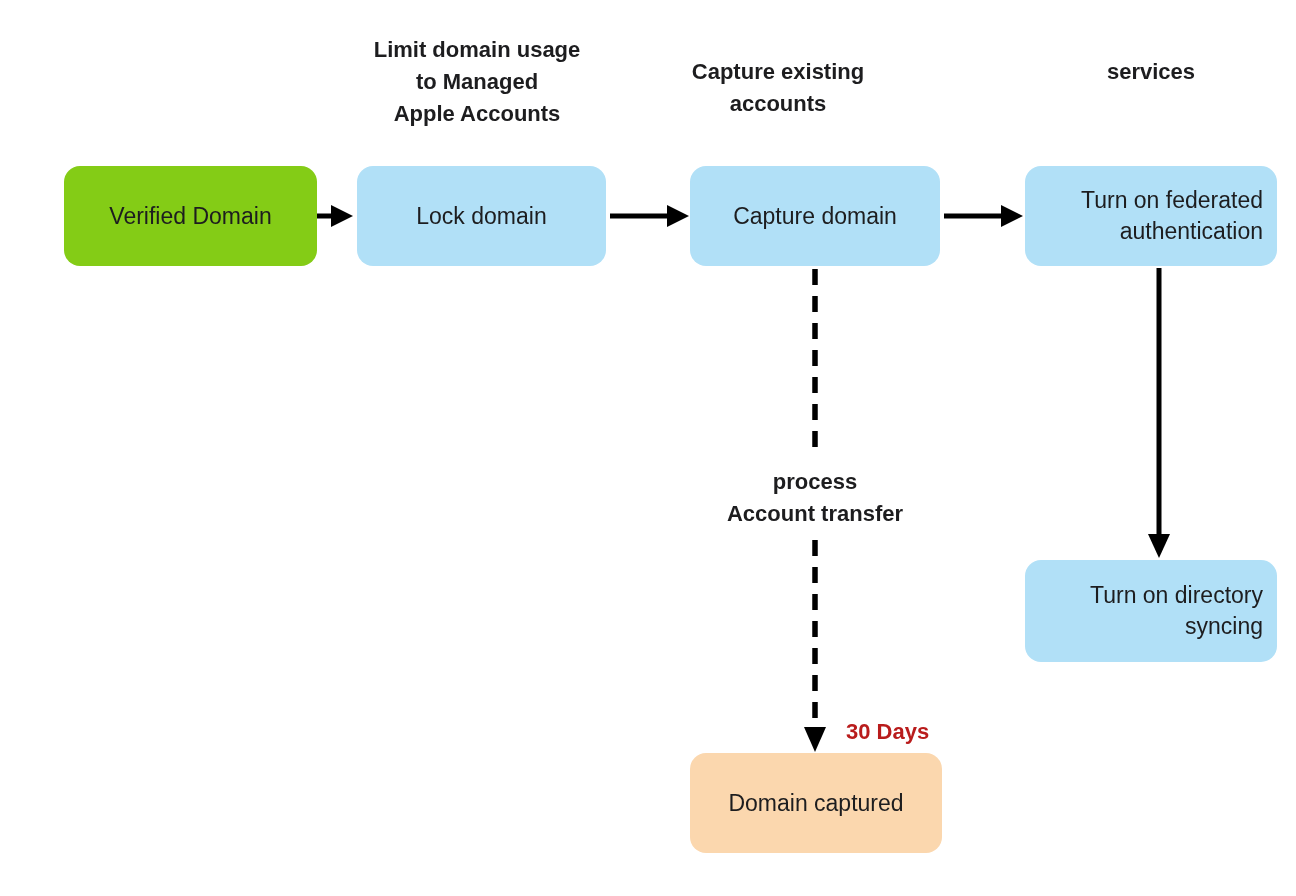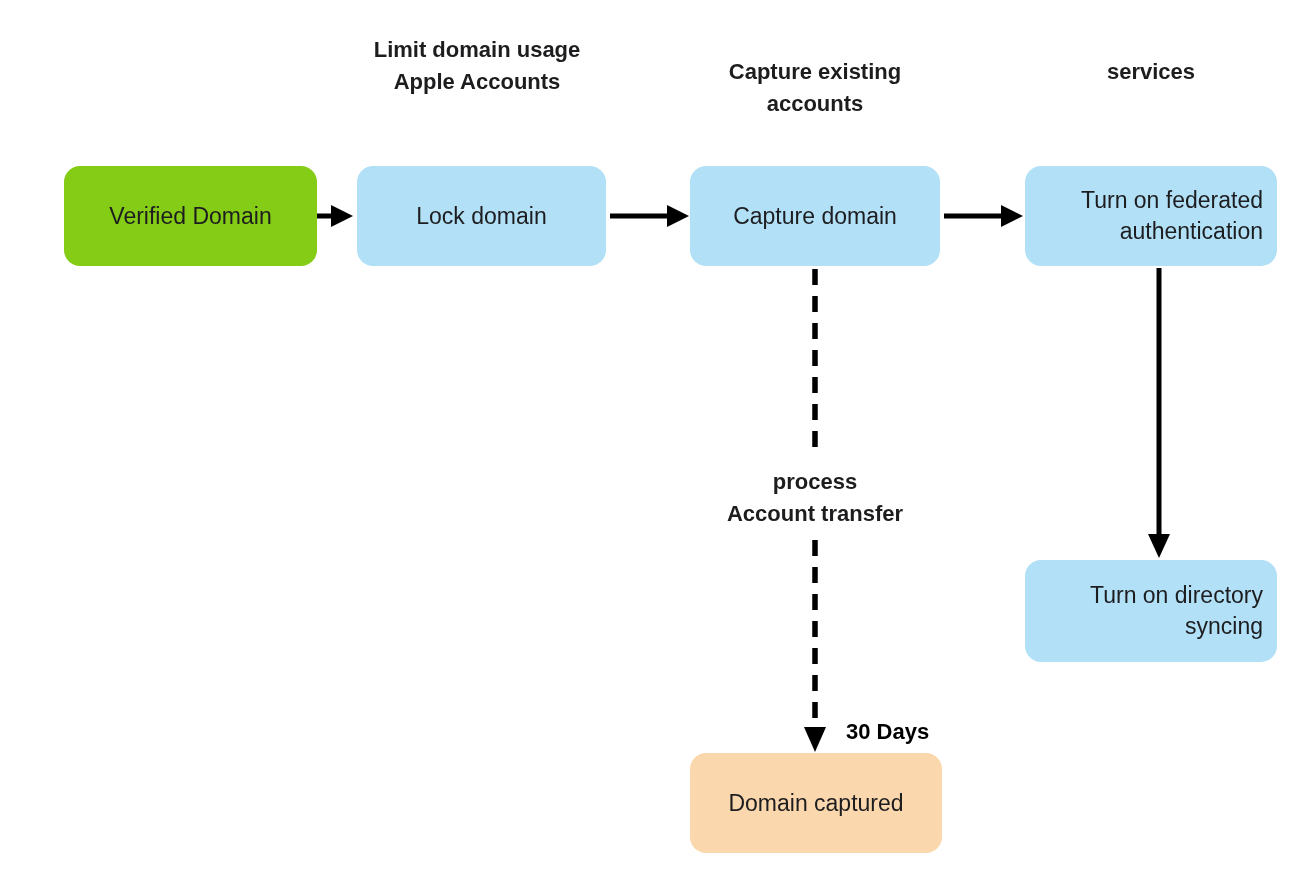--- a/index.html
+++ b/index.html
@@ -26,33 +26,33 @@
   .note{
     position:absolute;
     text-align:center;
     font-size:22px;line-height:32px;font-weight:600;
     color:#1d1d1f;
   }
   .note-line{display:block;}
   .float-label{
     position:absolute;
     font-size:22px;line-height:28px;font-weight:600;
-    color:#000000;
+    color:#b91c1c;
     white-space:nowrap;
   }
   
   #node-verified  {left:24px;  top:166px; width:253px; height:100px;}
   #node-lock      {left:357px; top:166px; width:249px; height:100px;}
   #node-capture   {left:690px; top:166px; width:250px; height:100px;}
   #node-federated {left:1025px;top:166px; width:252px; height:100px;text-align:right;}
   #node-directory {left:1025px;top:560px; width:252px; height:102px;text-align:right;}
   #node-captured  {left:690px; top:753px; width:252px; height:100px;}
   
   #note-lock     {left:327px; top:34px;  width:300px;}
-  #note-capture  {left:690px; top:56px;  width:250px;text-align:center;}
+  #note-capture  {left:653px; top:56px;  width:250px;text-align:center;}
   #note-idp      {left:1025px;top:56px;  width:252px;}
   #note-transfer {left:665px; top:466px; width:300px;}
   #label-30days  {left:846px; top:718px;}
 </style>
 </head>
 <body>
 
 <div class="canvas">
 
   <svg class="arrows" viewBox="0 0 1296 896" aria-hidden="true">
@@ -79,20 +79,21 @@
 
     <g>
       <line x1="815" y1="269" x2="815" y2="456" stroke="#000" stroke-width="5.5" stroke-dasharray="16 11"></line>
       <line x1="815" y1="540" x2="815" y2="726" stroke="#000" stroke-width="5.5" stroke-dasharray="16 11"></line>
       <polygon points="804,727 826,727 815,752" fill="#000"></polygon>
     </g>
   </svg>
 
   <div class="note" id="note-lock">
     <span class="note-line">Limit domain usage</span>
+    <span class="note-line">to Managed</span>
     <span class="note-line">Apple Accounts</span>
   </div>
 
   <div class="note" id="note-capture">
     <span class="note-line">Capture existing</span>
     <span class="note-line">accounts</span>
   </div>
 
   <div class="note" id="note-idp">
     <span class="note-line">services</span>

